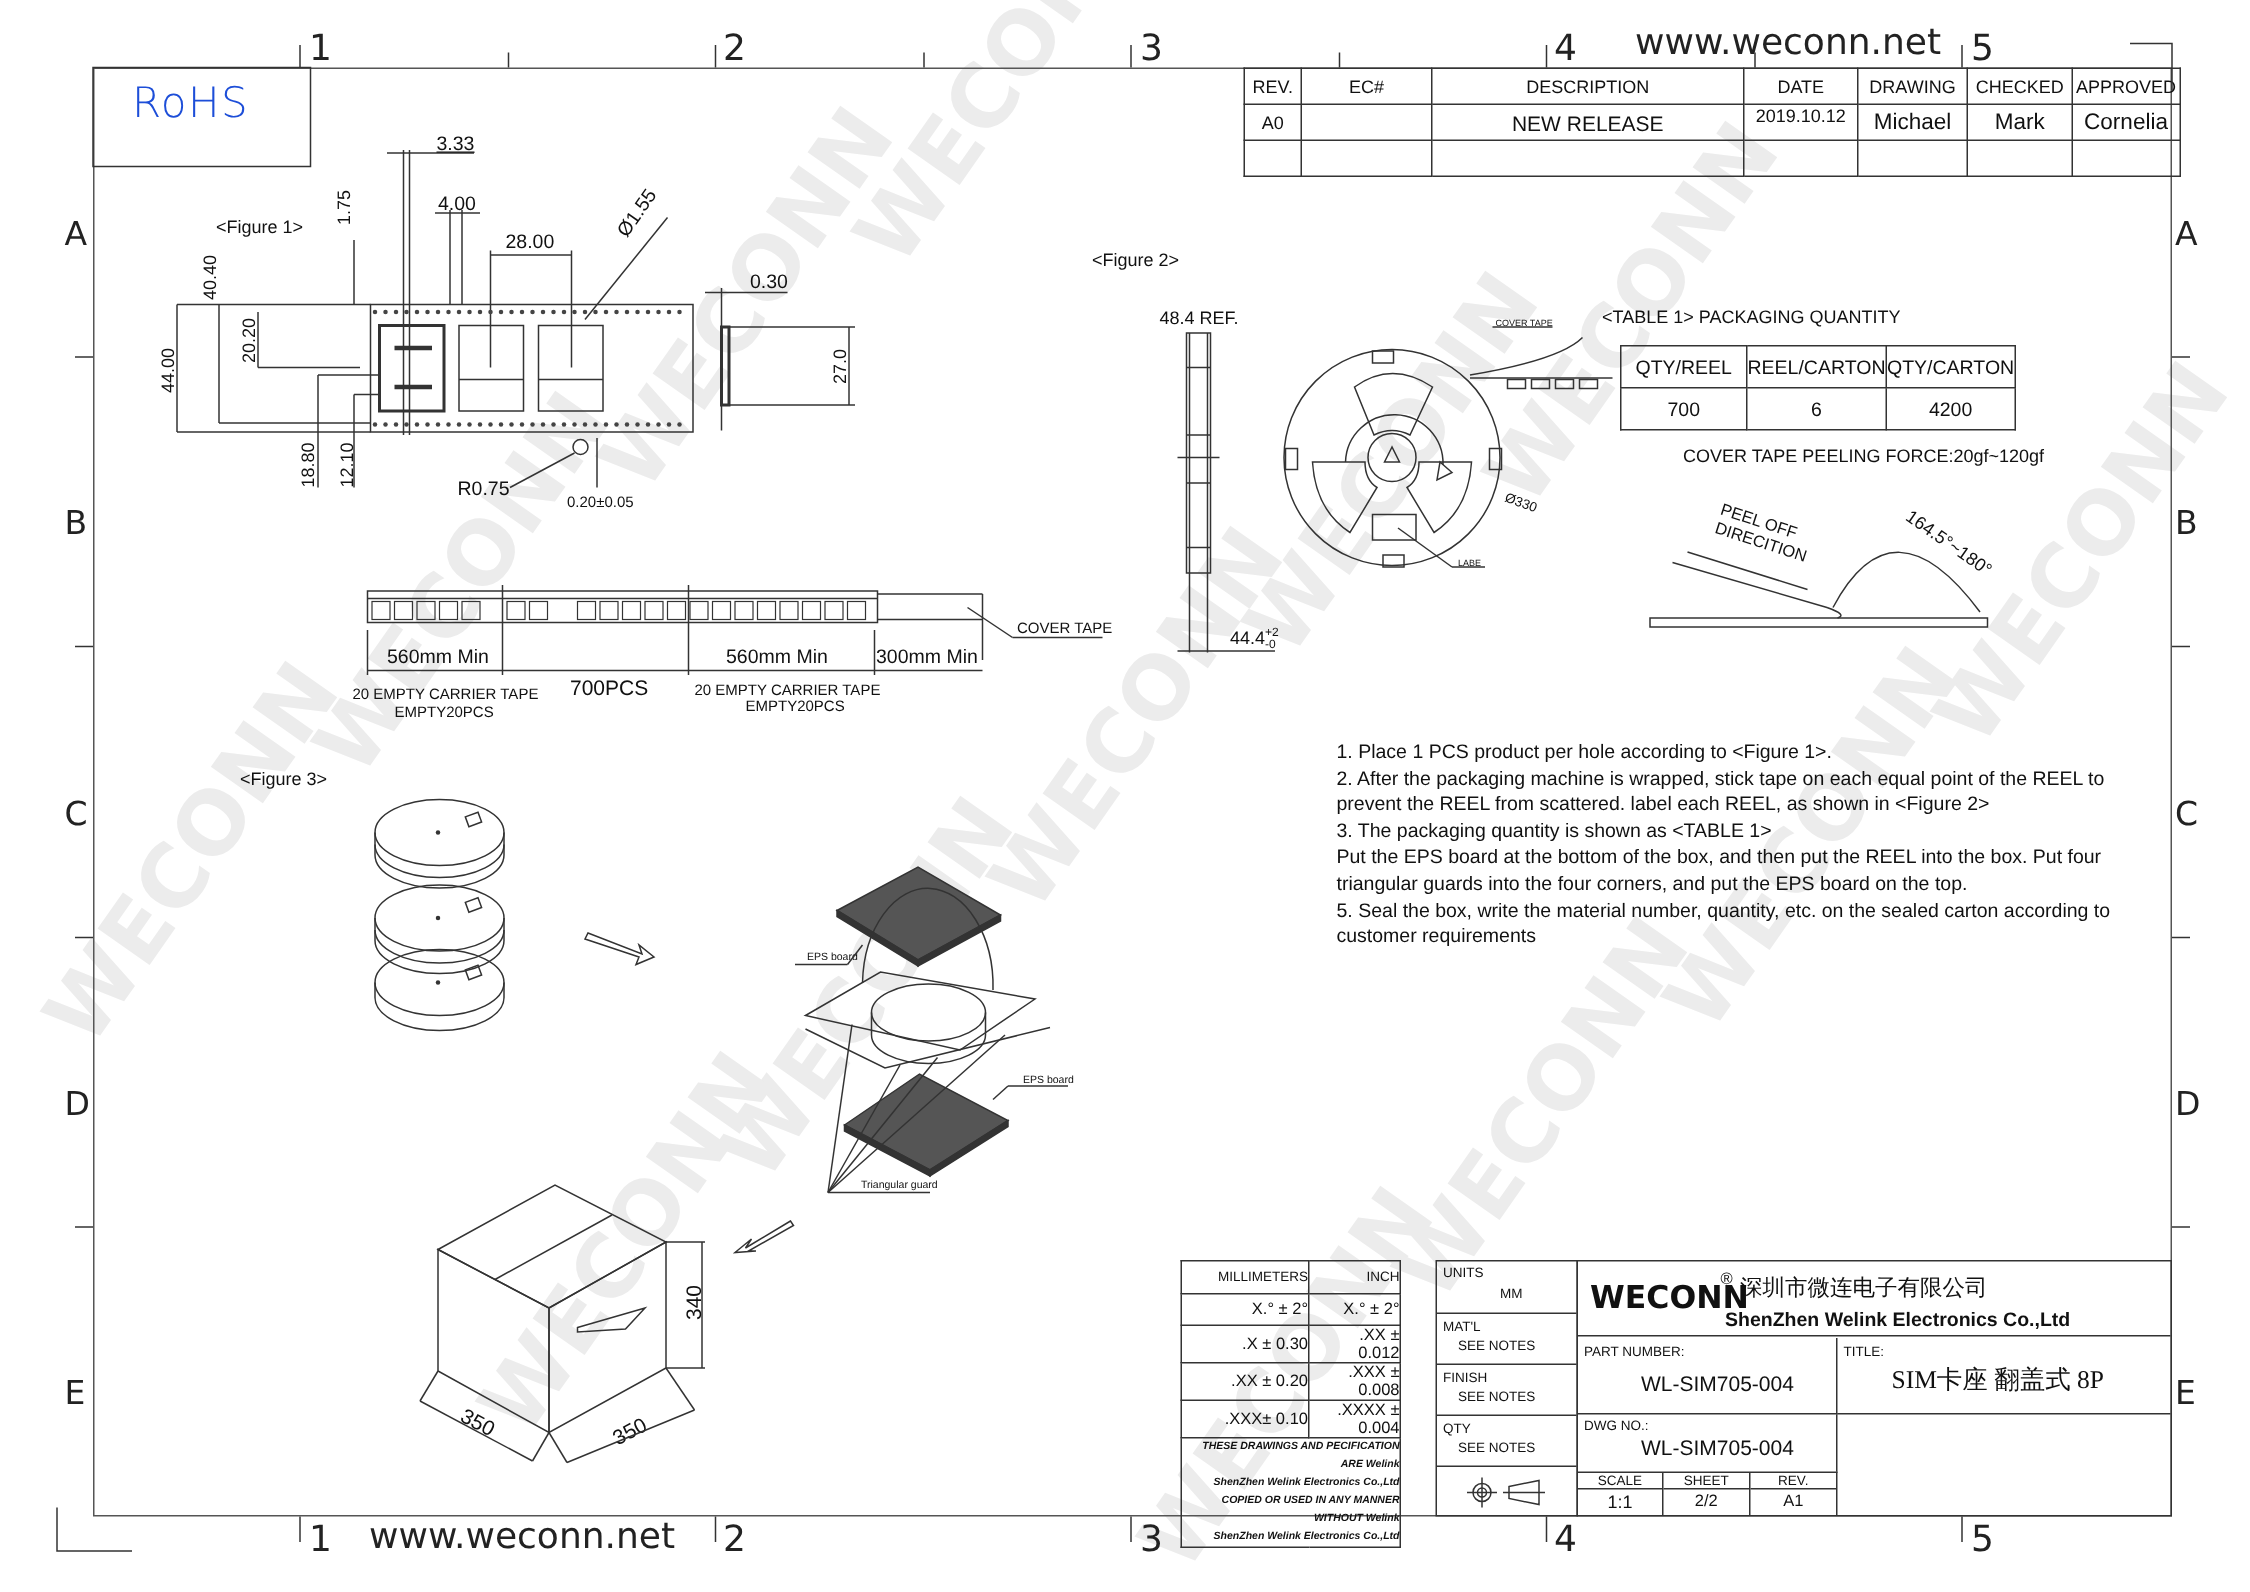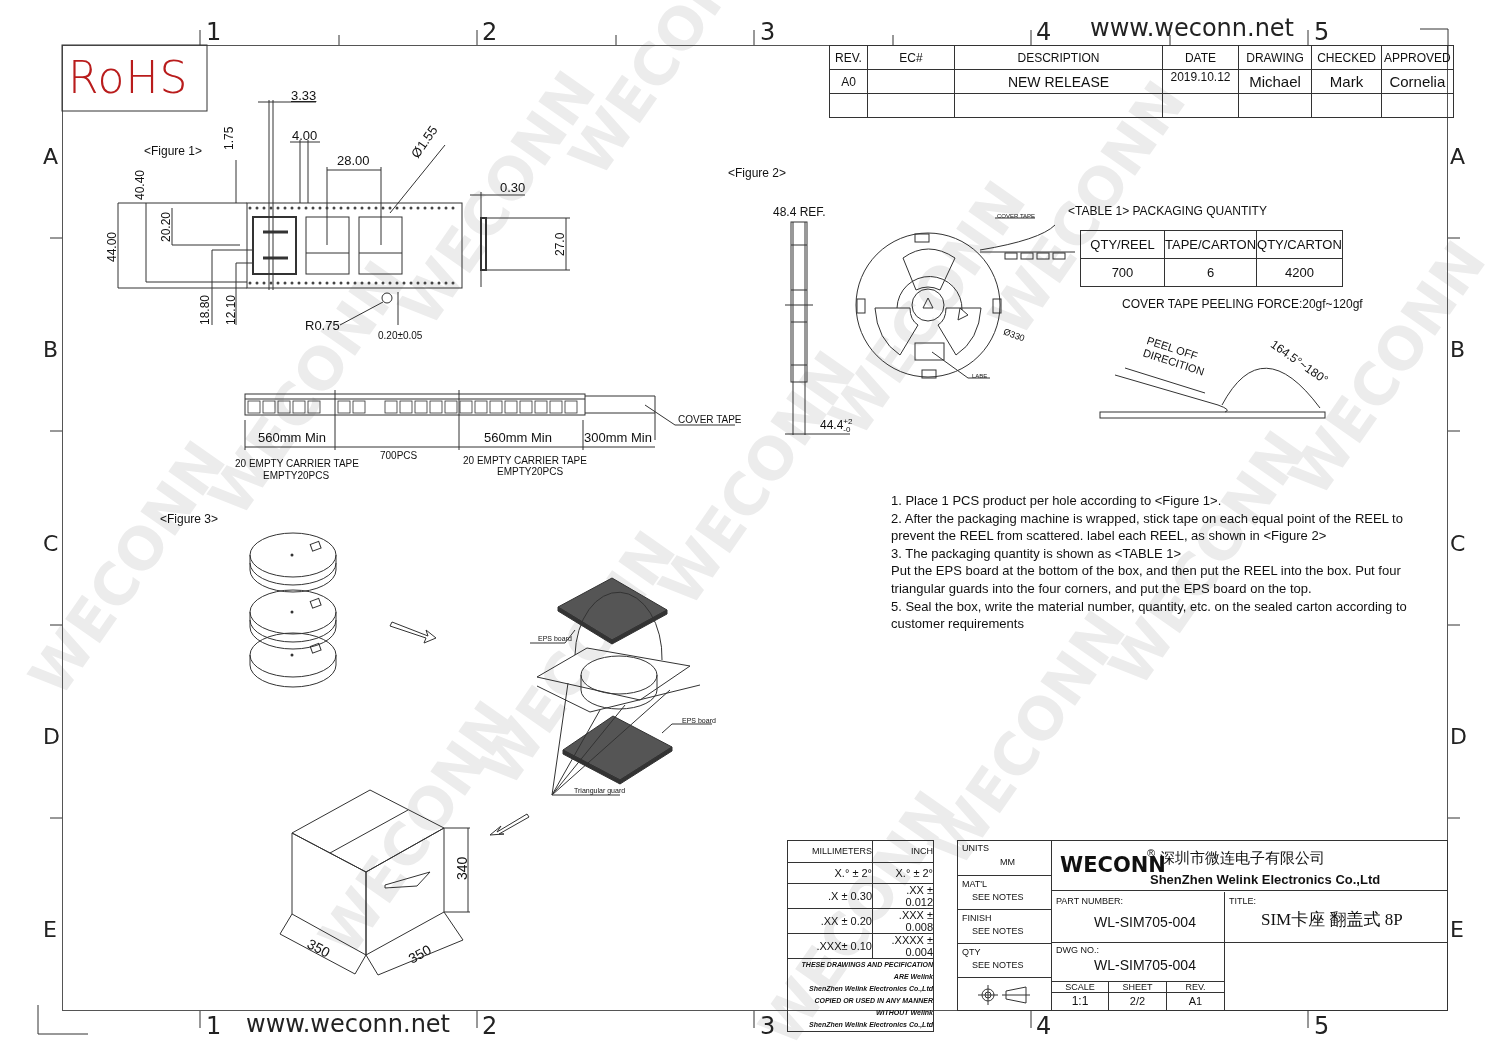--- a/index.html
+++ b/index.html
@@ -338,21 +338,21 @@
       <rect x="475" y="401" width="12" height="12"></rect>
       <rect x="490" y="401" width="12" height="12"></rect>
       <rect x="505" y="401" width="12" height="12"></rect>
       <rect x="520" y="401" width="12" height="12"></rect>
       <rect x="535" y="401" width="12" height="12"></rect>
       <rect x="550" y="401" width="12" height="12"></rect>
       <rect x="565" y="401" width="12" height="12"></rect>
   </g>
 </svg>
 
-<span class="abs" style="left:68px;top:52px;font-size:44px;font-family:'DejaVu Sans',sans-serif;font-weight:200;color:#b91c1c;letter-spacing:1px">RoHS</span>
+<span class="abs" style="left:88px;top:52px;font-size:28px;font-family:'DejaVu Sans',sans-serif;font-weight:200;color:#1d4ed8;letter-spacing:1px">RoHS</span>
 
 <table class="rev">
   <tbody>
       <tr class="h">
     <td style="width:38px">REV.</td>
     <td style="width:87px">EC#</td>
     <td style="width:208px">DESCRIPTION</td>
     <td style="width:76px">DATE</td>
     <td style="width:73px">DRAWING</td>
     <td style="width:70px">CHECKED</td>
@@ -391,40 +391,40 @@
 <span class="lbl" style="left:198px;top:325px;font-size:12px;transform:rotate(-90deg);transform-origin:left top">18.80</span>
 <span class="lbl" style="left:224px;top:325px;font-size:12px;transform:rotate(-90deg);transform-origin:left top">12.10</span>
 <span class="lbl" style="left:305px;top:318px;font-size:13px">R0.75</span>
 <span class="lbl" style="left:378px;top:330px;font-size:10px">0.20±0.05</span>
 <span class="lbl" style="left:500px;top:180px;font-size:13px;">0.30</span>
 <span class="lbl" style="left:553px;top:256px;font-size:12px;transform:rotate(-90deg);transform-origin:left top">27.0</span>
 
 <span class="lbl" style="left:258px;top:430px;font-size:13px">560mm  Min</span>
 <span class="lbl" style="left:235px;top:458px;font-size:10px">20 EMPTY CARRIER TAPE</span>
 <span class="lbl" style="left:263px;top:470px;font-size:10px">EMPTY20PCS</span>
-<span class="lbl" style="left:380px;top:450px;font-size:10px">700PCS</span>
+<span class="lbl" style="left:380px;top:450px;font-size:14px">700PCS</span>
 <span class="lbl" style="left:484px;top:430px;font-size:13px">560mm Min</span>
 <span class="lbl" style="left:463px;top:455px;font-size:10px">20 EMPTY CARRIER TAPE</span>
 <span class="lbl" style="left:497px;top:466px;font-size:10px">EMPTY20PCS</span>
 <span class="lbl" style="left:584px;top:430px;font-size:13px">300mm Min</span>
 <span class="lbl" style="left:678px;top:414px;font-size:10px">COVER TAPE</span>
 
 <span class="lbl" style="left:728px;top:166px;font-size:12px">&lt;Figure 2&gt;</span>
 <span class="lbl" style="left:773px;top:205px;font-size:12px">48.4 REF.</span>
 <span class="lbl" style="left:820px;top:418px;font-size:12px"><span>44.4</span><span style="display:inline-block;font-size:8px;line-height:8px;vertical-align:middle"><span style="display:block">+2</span><span style="display:block">-0</span></span></span>
 <span class="lbl" style="left:1003px;top:330px;font-size:9px;transform:rotate(20deg)">Ø330</span>
 <span class="lbl" style="left:997px;top:213px;font-size:6px">COVER TAPE</span>
 <span class="lbl" style="left:972px;top:373px;font-size:6px">LABE</span>
 
 <span class="lbl" style="left:1068px;top:204px;font-size:12px">&lt;TABLE 1&gt; PACKAGING QUANTITY</span>
 <table class="pq">
   <tbody>
       <tr>
     <td style="width:84px">QTY/REEL</td>
-    <td style="width:84px">TAPE/CARTON</td>
+    <td style="width:84px">REEL/CARTON</td>
     <td style="width:84px">QTY/CARTON</td>
   </tr>
   <tr>
     <td>700</td>
     <td>6</td>
     <td>4200</td>
   </tr>
 </tbody>
   </table>
 <span class="lbl" style="left:1122px;top:297px;font-size:12px">COVER TAPE PEELING FORCE:20gf~120gf</span>

